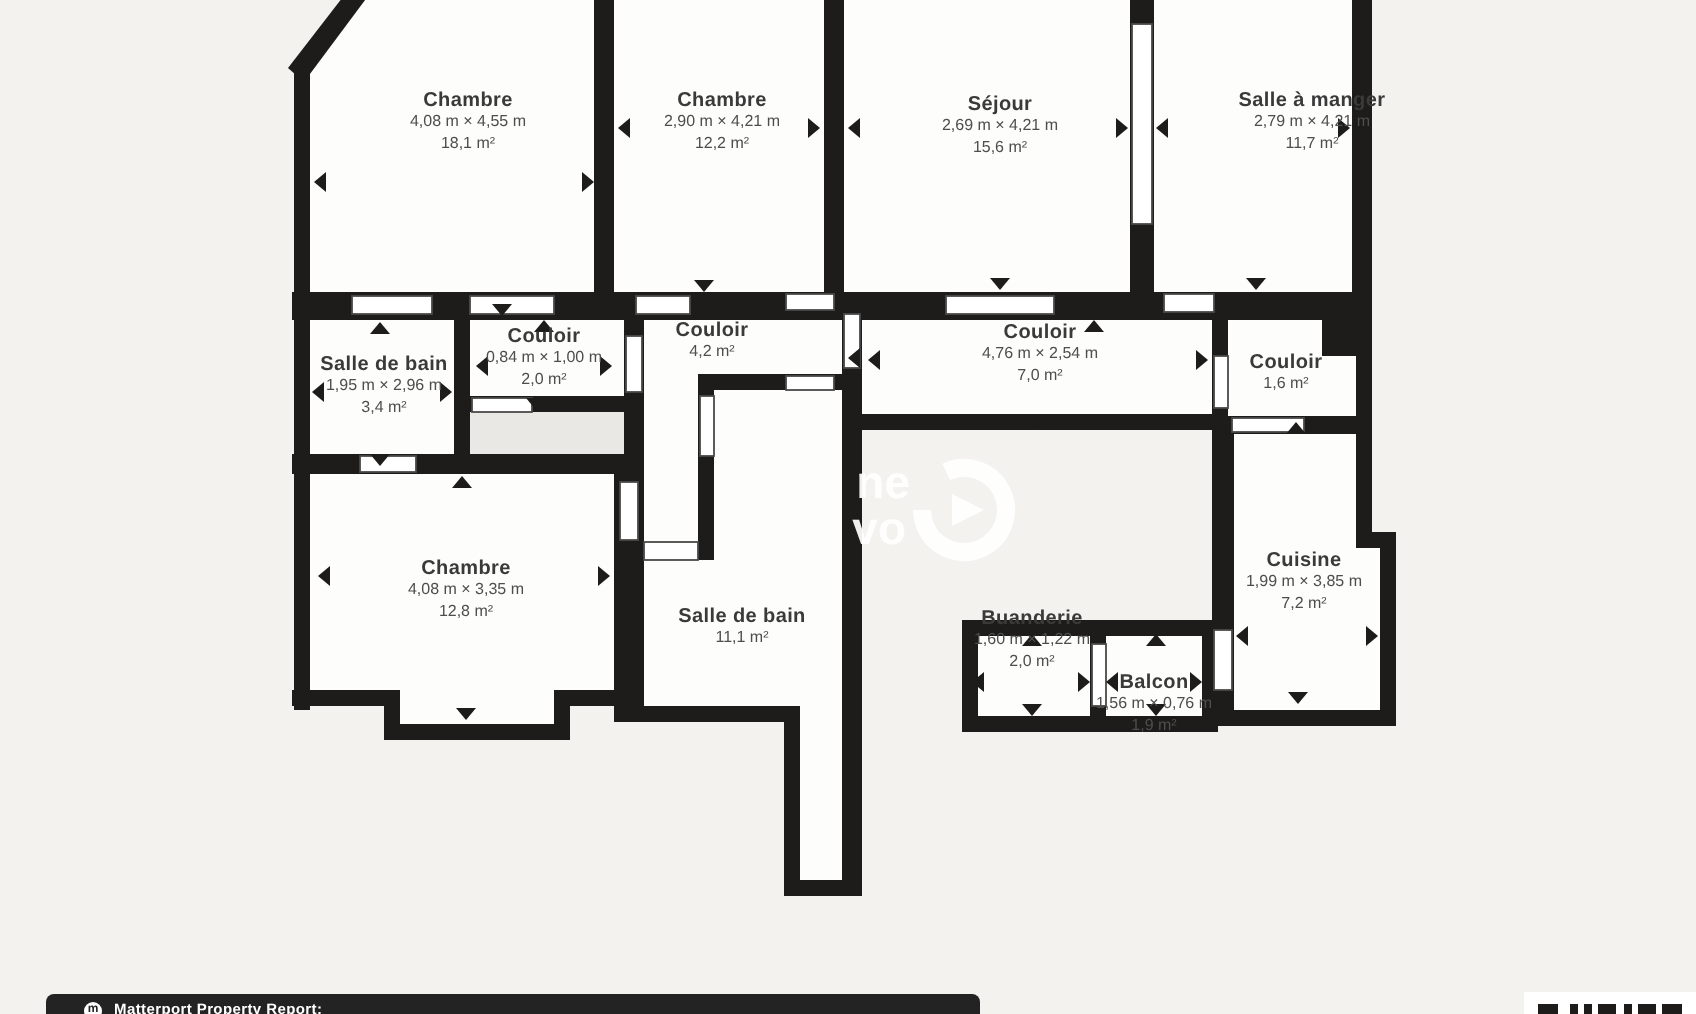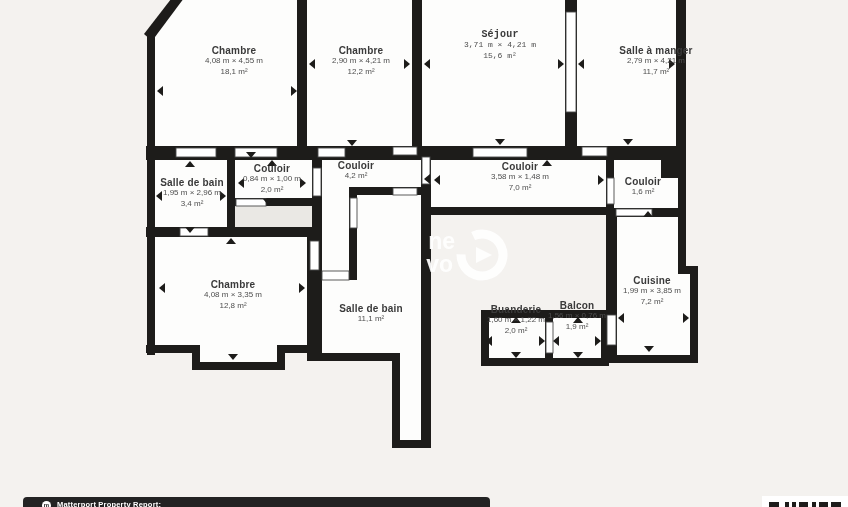--- a/index.html
+++ b/index.html
@@ -169,23 +169,23 @@
       <div class="lbl" style="left: 234px; top: 45px;">
       <span class="nm">Chambre</span>
       <span class="dm">4,08 m × 4,55 m</span>
       <span class="ar">18,1 m²</span>
     </div>
       <div class="lbl" style="left: 361px; top: 45px;">
       <span class="nm">Chambre</span>
       <span class="dm">2,90 m × 4,21 m</span>
       <span class="ar">12,2 m²</span>
     </div>
-      <div class="lbl" style="left: 500px; top: 29px; font-family: Liberation Mono, monospace;">
+      <div class="lbl" style="left: 500px; top: 47px;">
       <span class="nm">Séjour</span>
-      <span class="dm">3,71 m × 4,21 m</span>
+      <span class="dm">2,69 m × 4,21 m</span>
       <span class="ar">15,6 m²</span>
     </div>
       <div class="lbl" style="left: 656px; top: 45px;">
       <span class="nm">Salle à manger</span>
       <span class="dm">2,79 m × 4,21 m</span>
       <span class="ar">11,7 m²</span>
     </div>
       <div class="lbl" style="left: 192px; top: 177px;">
       <span class="nm">Salle de bain</span>
       <span class="dm">1,95 m × 2,96 m</span>
@@ -196,21 +196,21 @@
       <span class="dm">0,84 m × 1,00 m</span>
       <span class="ar">2,0 m²</span>
     </div>
       <div class="lbl" style="left: 356px; top: 160px;">
       <span class="nm">Couloir</span>
 
       <span class="ar">4,2 m²</span>
     </div>
       <div class="lbl" style="left: 520px; top: 161px;">
       <span class="nm">Couloir</span>
-      <span class="dm">3,58 m × 1,48 m</span>
+      <span class="dm">4,76 m × 2,54 m</span>
       <span class="ar">7,0 m²</span>
     </div>
       <div class="lbl" style="left: 643px; top: 176px;">
       <span class="nm">Couloir</span>
 
       <span class="ar">1,6 m²</span>
     </div>
       <div class="lbl" style="left: 233px; top: 279px;">
       <span class="nm">Chambre</span>
       <span class="dm">4,08 m × 3,35 m</span>
@@ -219,21 +219,21 @@
       <div class="lbl" style="left: 371px; top: 303px;">
       <span class="nm">Salle de bain</span>
 
       <span class="ar">11,1 m²</span>
     </div>
       <div class="lbl" style="left: 516px; top: 304px;">
       <span class="nm">Buanderie</span>
       <span class="dm">1,60 m × 1,22 m</span>
       <span class="ar">2,0 m²</span>
     </div>
-      <div class="lbl" style="left: 577px; top: 300px;">
+      <div class="lbl" style="left: 577px; top: 336px;">
       <span class="nm">Balcon</span>
       <span class="dm">1,56 m × 0,76 m</span>
       <span class="ar">1,9 m²</span>
     </div>
       <div class="lbl" style="left: 652px; top: 275px;">
       <span class="nm">Cuisine</span>
       <span class="dm">1,99 m × 3,85 m</span>
       <span class="ar">7,2 m²</span>
     </div>
     </div>

